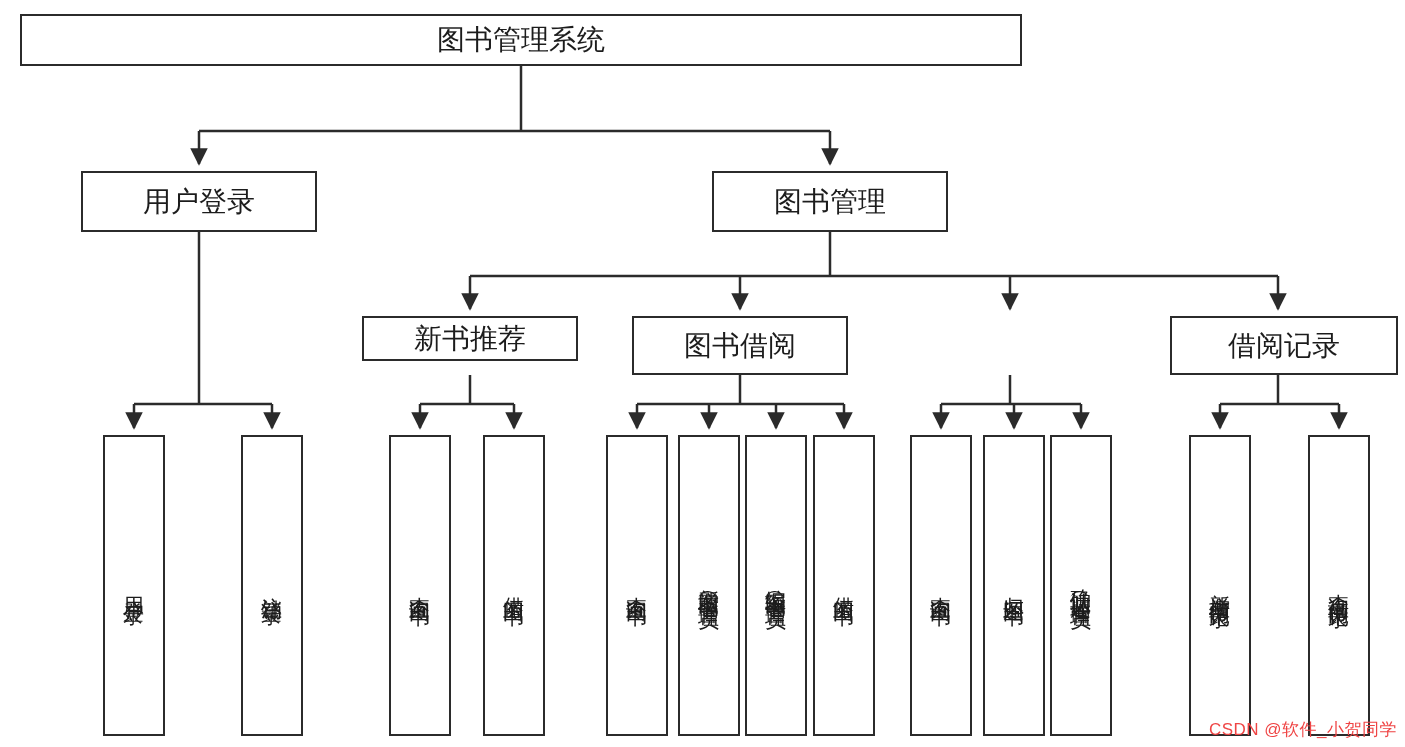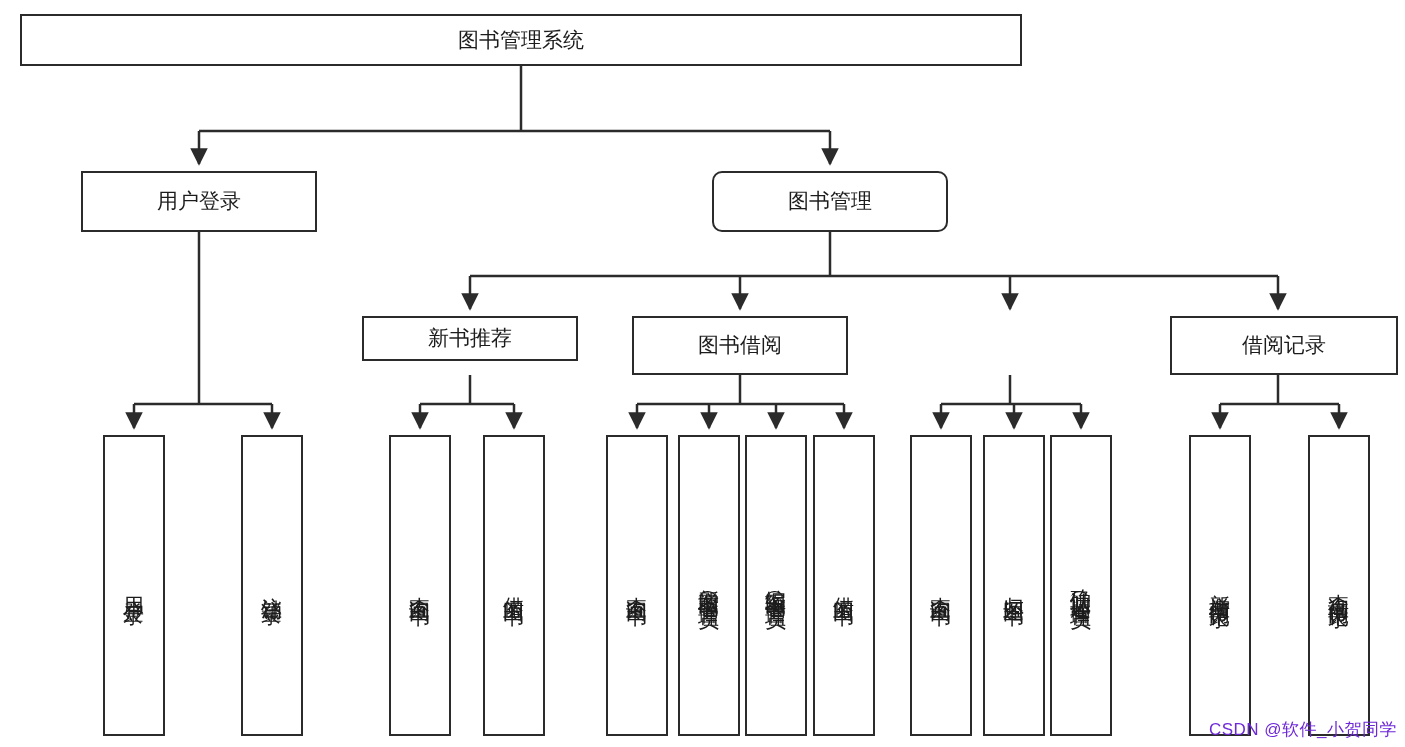--- a/index.html
+++ b/index.html
@@ -34,39 +34,39 @@
     justify-content: center;
     z-index: 2;
   }
   .node .label {
     color: #1c1c1c;
     text-align: center;
     line-height: 1.28;
     white-space: pre;
   }
   .node.horiz .label {
-    font-size: 21px;
+    font-size: 28px;
   }
   .node.vert {
     align-items: center;
     justify-content: center;
   }
   .node.vert .label {
     writing-mode: vertical-rl;
     text-orientation: upright;
     font-size: 21px;
     letter-spacing: 3px;
     line-height: 1;
   }
   #watermark {
     position: absolute;
     right: 8px;
     bottom: 6px;
     font-size: 17px;
-    color: #6d28d9;
+    color: #ef4444;
     z-index: 5;
     letter-spacing: 0.5px;
     white-space: nowrap;
   }
 </style>
 </head>
 <body>
 
 <div id="canvas">
 
@@ -120,21 +120,21 @@
     </g>
   </svg>
 
   <div class="node horiz" id="n-root" style="left: 20px; top: 14px; width: 1002px; height: 52px;">
     <span class="label">图书管理系统</span>
   </div>
 
   <div class="node horiz" id="n-l2-0" style="left: 81px; top: 171px; width: 236px; height: 61px;">
     <span class="label">用户登录</span>
   </div>
-  <div class="node horiz" id="n-l2-1" style="left: 712px; top: 171px; width: 236px; height: 61px; border-radius: 10px;">
+  <div class="node horiz" id="n-l2-1" style="left: 712px; top: 171px; width: 236px; height: 61px;">
     <span class="label">图书管理</span>
   </div>
 
   <div class="node horiz" id="n-l3-0" style="left: 362px; top: 316px; width: 216px; height: 45px;">
     <span class="label">新书推荐</span>
   </div>
   <div class="node horiz" id="n-l3-1" style="left: 632px; top: 316px; width: 216px; height: 59px;">
     <span class="label">图书借阅</span>
   </div>
   <div class="node horiz" id="n-l3-3" style="left: 1170px; top: 316px; width: 228px; height: 59px;">

